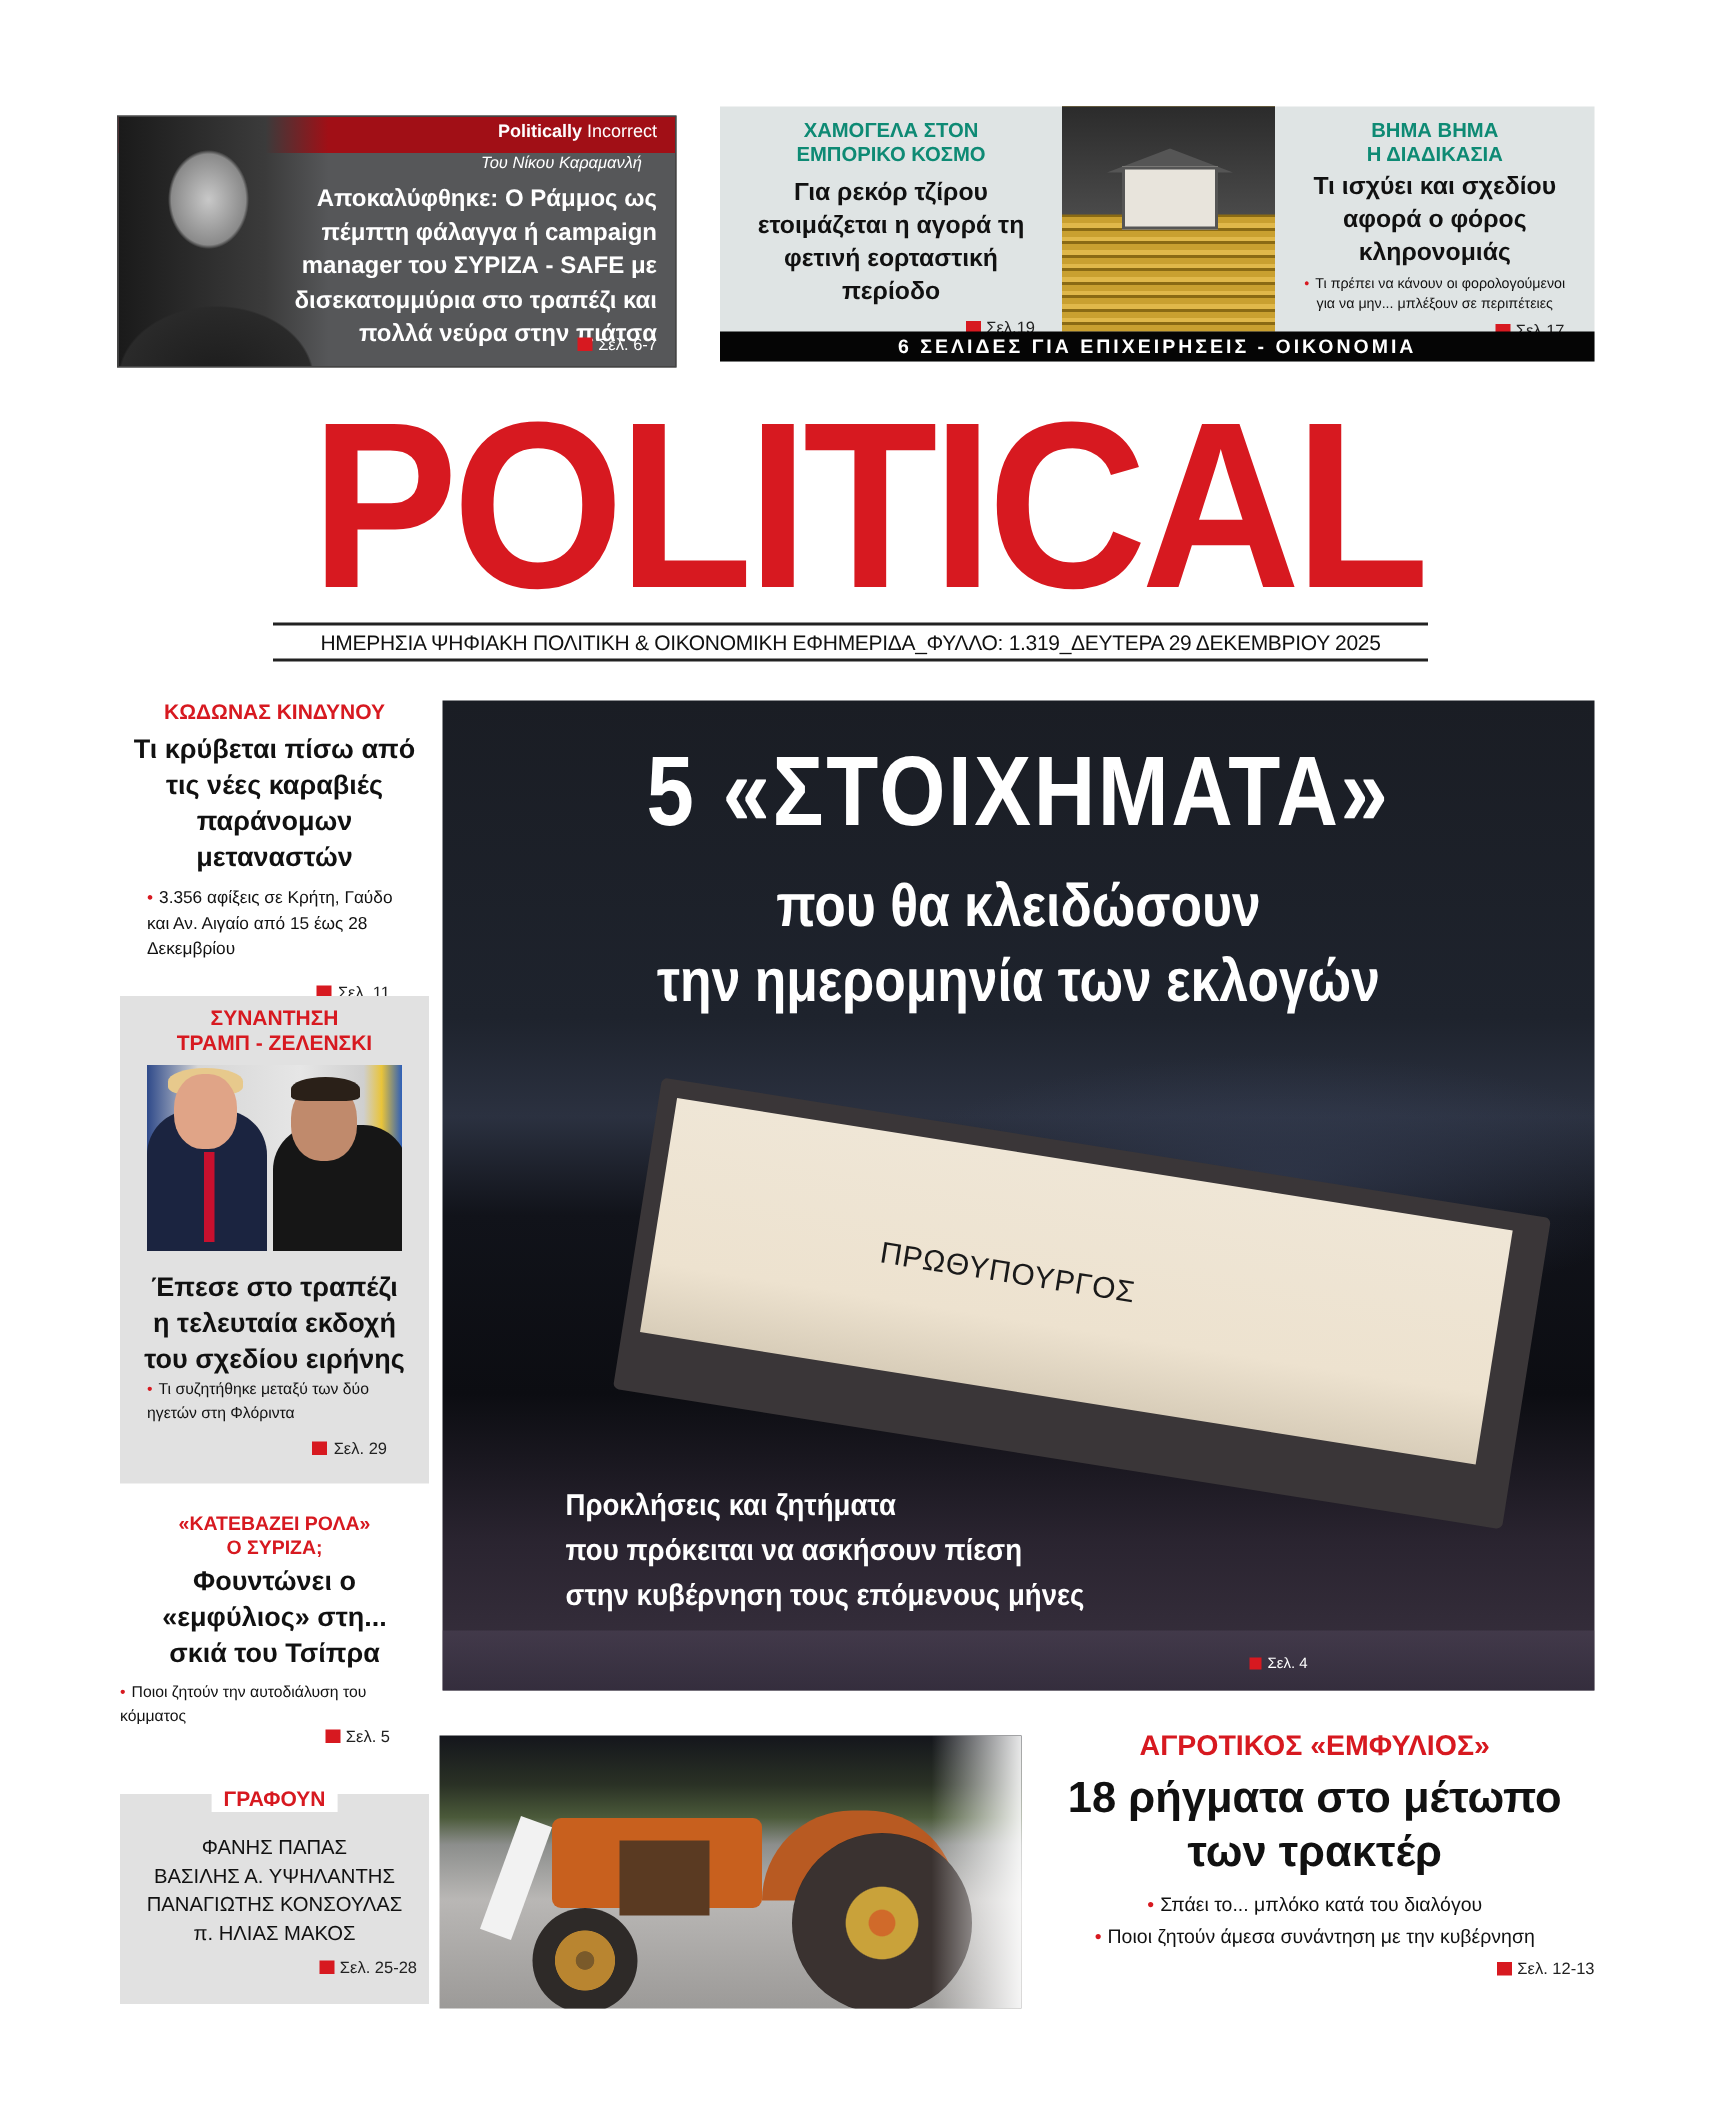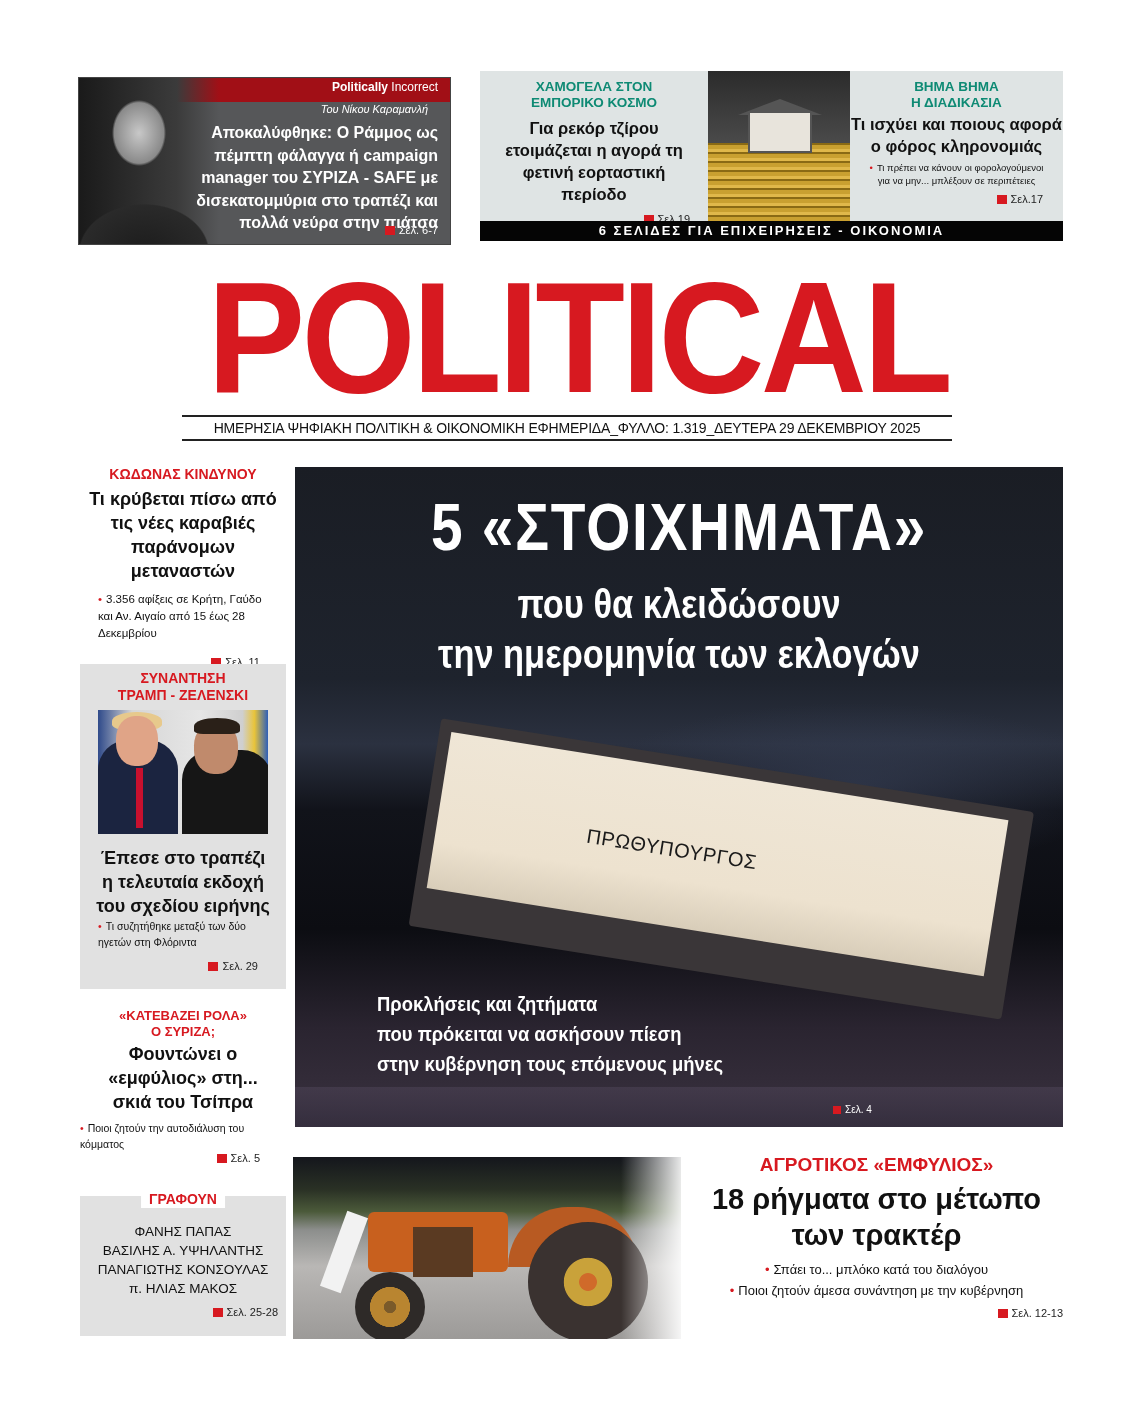--- a/index.html
+++ b/index.html
@@ -127,21 +127,21 @@
   <div class="photo">
     <div class="top"></div>
     <div class="roof"></div>
     <div class="house"></div>
   </div>
   <div class="col" style="left:370px;width:213px;top:8px;">
     <div class="kick teal">
         <div>ΒΗΜΑ ΒΗΜΑ</div>
         <div>Η ΔΙΑΔΙΚΑΣΙΑ</div>
       </div>
-    <div class="h cond" style="margin-top:2px;">Τι ισχύει και ποιους αφορά ο φόρος κληρονομιάς</div>
+    <div class="h cond" style="margin-top:2px;">Τι ισχύει και σχεδίου αφορά ο φόρος κληρονομιάς</div>
     <div class="sub bul" style="padding:0 14px;">Τι πρέπει να κάνουν οι φορολογούμενοι για να μην... μπλέξουν σε περιπέτειες</div>
     <div class="pg" style="text-align:right;margin-top:6px;padding-right:20px;"><span class="sq"></span><span>Σελ.17</span></div>
   </div>
   <div class="band">6 ΣΕΛΙΔΕΣ ΓΙΑ ΕΠΙΧΕΙΡΗΣΕΙΣ - ΟΙΚΟΝΟΜΙΑ</div>
 </div>
 
 <div id="logo" class="abs">POLITICAL</div>
 <div id="tagline" class="abs cond">ΗΜΕΡΗΣΙΑ ΨΗΦΙΑΚΗ ΠΟΛΙΤΙΚΗ &amp; ΟΙΚΟΝΟΜΙΚΗ ΕΦΗΜΕΡΙΔΑ_ΦΥΛΛΟ: 1.319_ΔΕΥΤΕΡΑ 29 ΔΕΚΕΜΒΡΙΟΥ 2025</div>
 
 <div id="b1" class="abs lcol">

